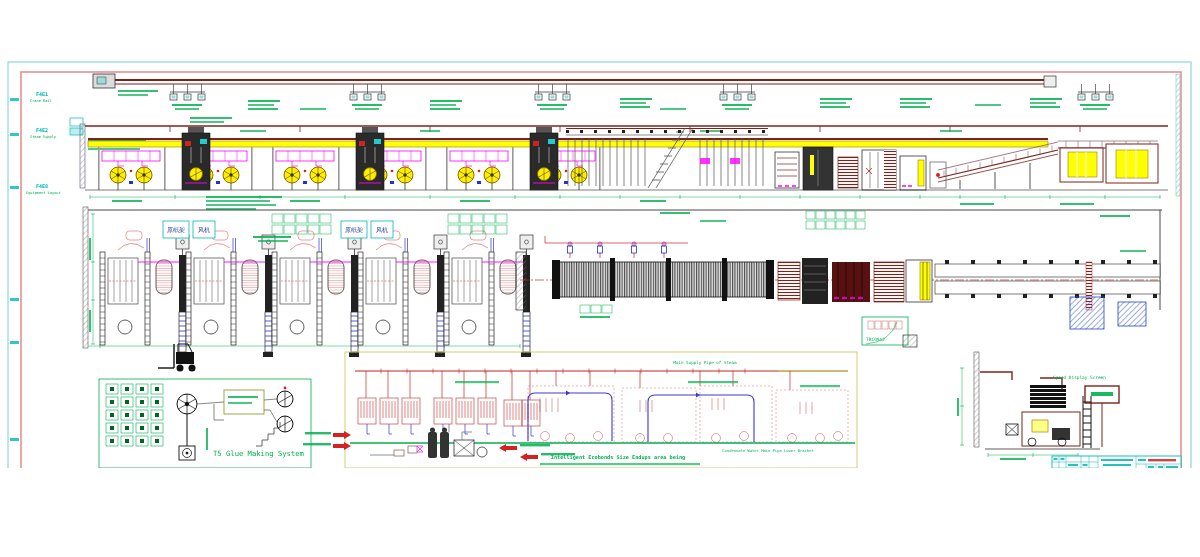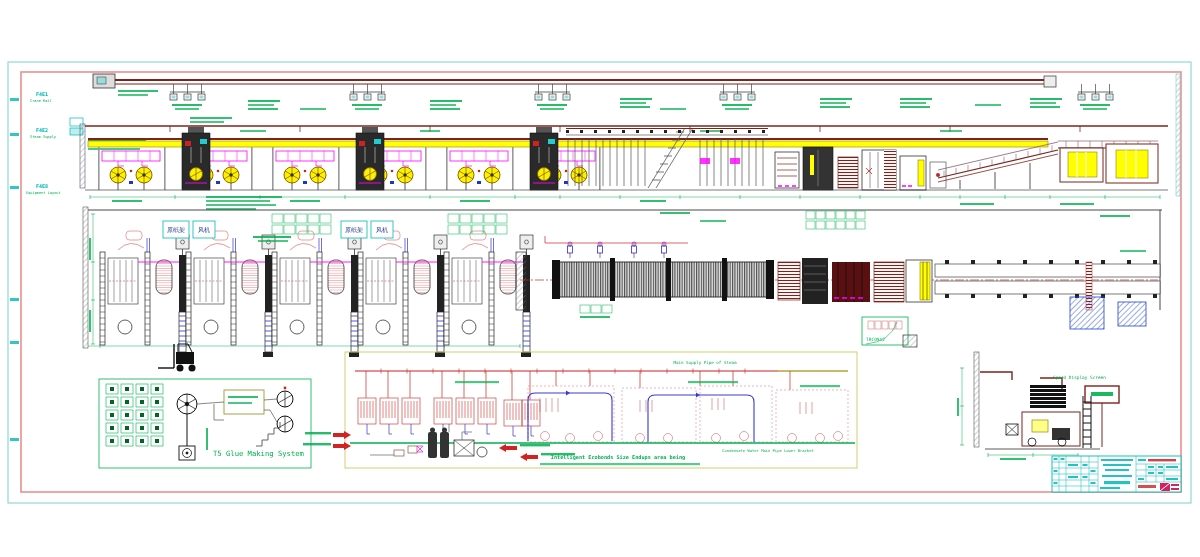--- a/index.html
+++ b/index.html
@@ -1,16 +1,16 @@
 <!DOCTYPE html>
 <html><head>
 <meta charset="utf-8">
 <style>
   html,body{margin:0;padding:0;background:#ffffff;}
-  .stage{position:relative;width:1200px;height:557px;background:#fff;overflow:hidden;
+  .stage{position:relative;width:1200px;height:468px;background:#fff;overflow:hidden;
          font-family:"DejaVu Sans Mono", monospace;text-align:right;}
   svg{position:absolute;left:0;top:0;}
   text{font-family:"DejaVu Sans Mono", monospace;}
   .gtxt{fill:#00b050;}
   .ctxt{fill:#00b8b8;font-weight:bold;}
   .btxt{fill:#223a8c;}
 </style>
 </head>
 <body>
 

